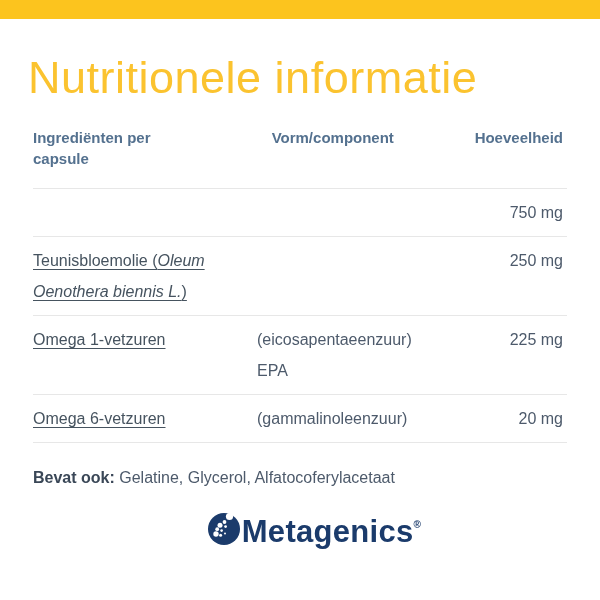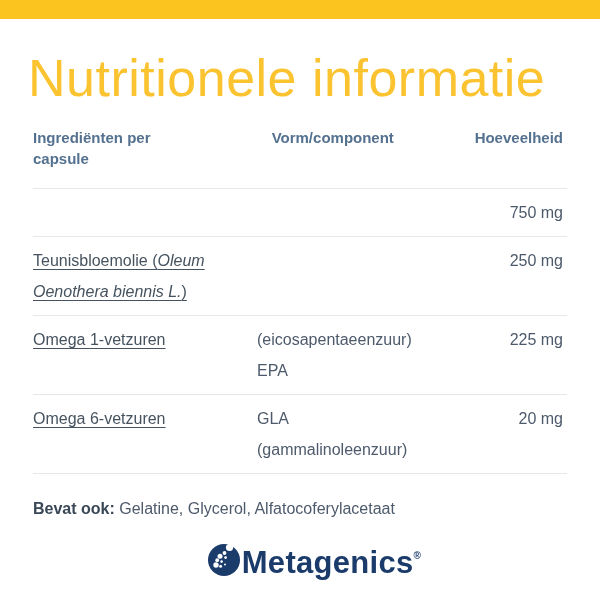--- a/index.html
+++ b/index.html
@@ -10,21 +10,21 @@
     font-family: "Liberation Sans", sans-serif;
     color: #4d5a6b;
     overflow: hidden;
   }
   .top-bar {
     width: 600px; height: 19px;
     background: #fcc41e;
   }
   .page-title {
     margin: 34px 28px 0 28px;
-    font-size: 52px;
+    font-size: 45px;
     line-height: 50px;
     font-weight: 400;
     color: #fbc32f;
     letter-spacing: 0.5px;
     white-space: nowrap;
   }
   .nutri-table {
     margin: 24px 33px 0 33px;
     font-size: 16px;
   }
@@ -134,21 +134,20 @@
       <div>EPA</div>
     </div>
     <div class="cell-amt">225 mg</div>
   </div>
 
   <div class="trow">
     <div class="cell-name">
       <span class="ingredient-link"><span>Omega 6-vetzuren</span><span class="latin"></span><span></span></span>
     </div>
     <div class="cell-comp">
-      <div>GLA</div>
       <div>(gammalinoleenzuur)</div>
     </div>
     <div class="cell-amt">20 mg</div>
   </div>
 
 </div>
 
 <div class="table-end"></div>
 
 <div class="contains-line">

